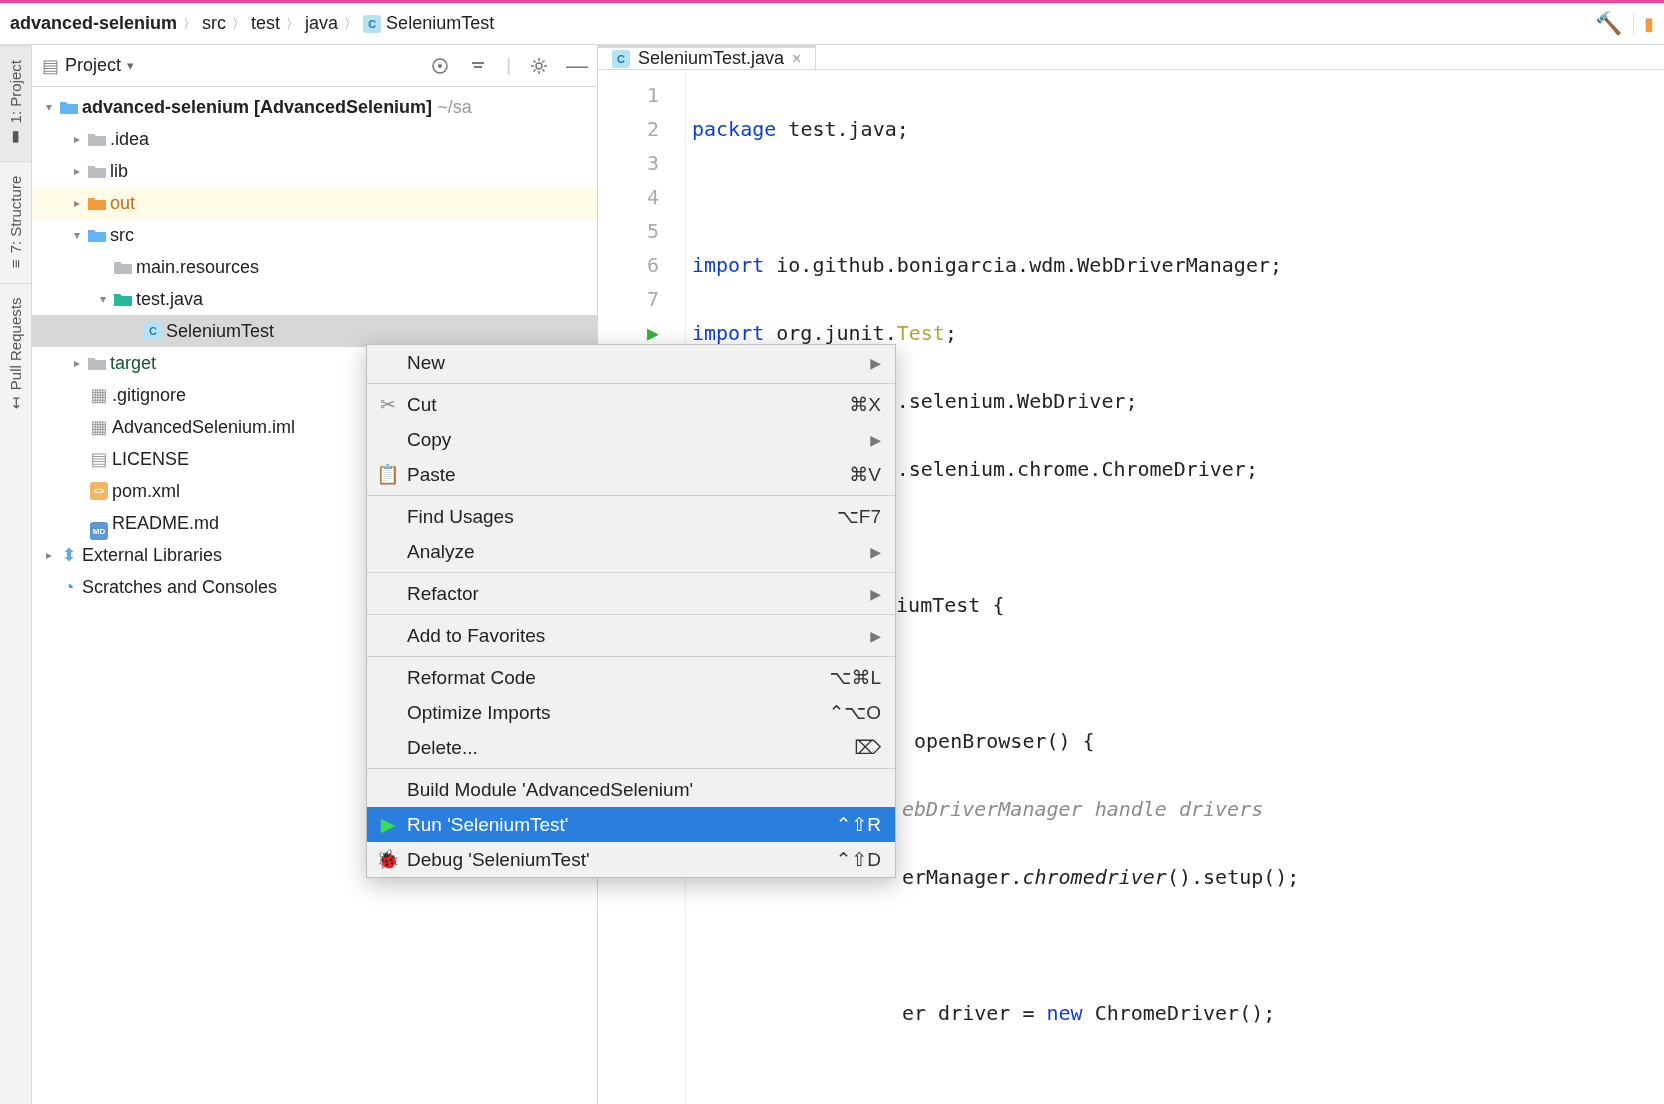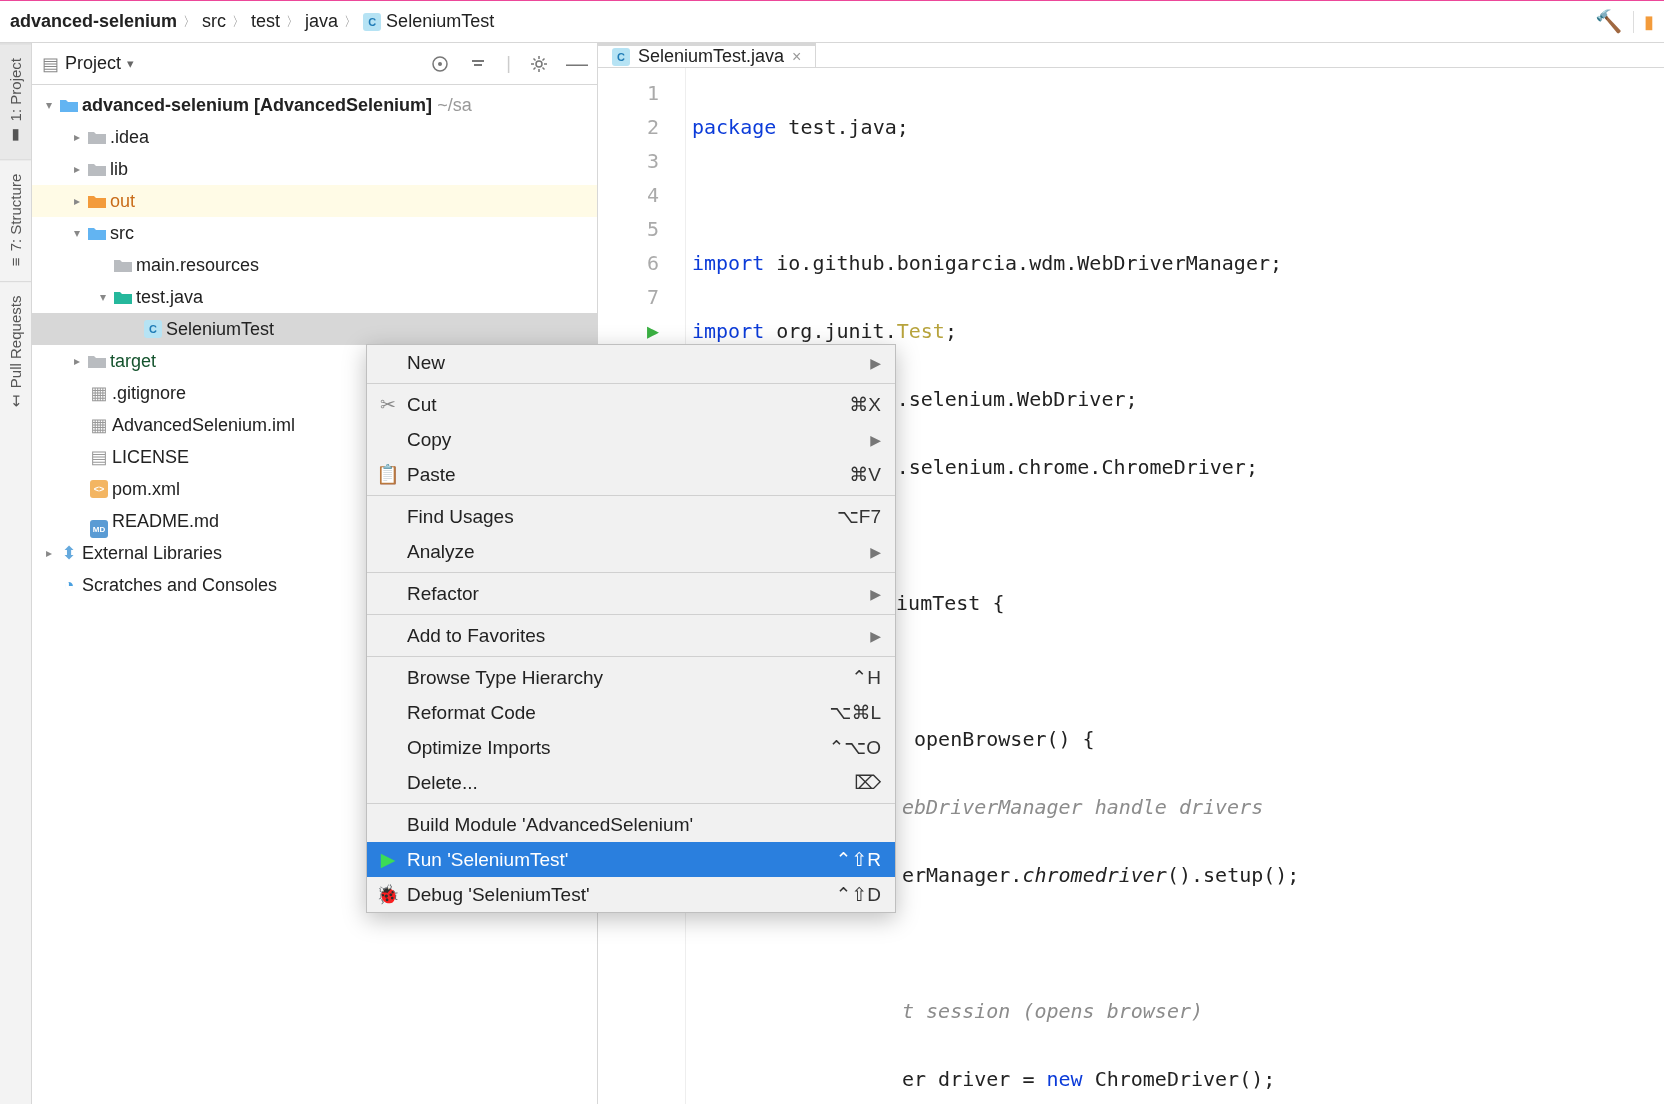--- a/index.html
+++ b/index.html
@@ -1,17 +1,17 @@
 <!DOCTYPE html>
 <html><head>
 <meta charset="utf-8">
 <style>
   * { box-sizing: border-box; }
   html, body { margin: 0; padding: 0; font-family: -apple-system, "Helvetica Neue", Arial, sans-serif; font-size: 18px; color: #222; background: #fff; height: 100%; overflow: hidden; }
-  .root { display: flex; flex-direction: column; height: 100vh; width: 100%; border-top: 1px solid #ec4899; }
+  .root { display: flex; flex-direction: column; height: 100vh; width: 100%; border-top: 3px solid #ec4899; }
 
   
   .breadcrumb-bar { display: flex; align-items: center; height: 42px; padding: 0 10px; border-bottom: 1px solid #d7d7d7; gap: 6px; }
   .breadcrumb-item { display:flex; align-items:center; gap:5px; }
   .breadcrumb-sep { color:#999; font-size:14px; }
   .breadcrumb-bold { font-weight:700; }
   .right-toolbar { margin-left:auto; display:flex; gap:10px; align-items:center; }
 
   
   .main-row { display:flex; flex:1; min-height:0; }
@@ -284,21 +284,20 @@
 <div><span class="kw">import</span><span> org.junit.</span><span class="ann">Test</span><span>;</span></div>
 <div><span class="kw">import</span><span> org.openqa.selenium.WebDriver;</span></div>
 <div><span class="kw">import</span><span> org.openqa.selenium.chrome.ChromeDriver;</span></div>
 <div>&nbsp;</div>
 <div><span style="padding-left:180px;">eniumTest {</span></div>
 <div>&nbsp;</div>
 <div style="padding-left:210px;"><span> openBrowser() {</span></div>
 <div style="padding-left:210px;"><span class="comment">ebDriverManager handle drivers</span></div>
 <div style="padding-left:210px;"><span>erManager.</span><span style="font-style:italic;">chromedriver</span><span>().setup();</span></div>
 <div>&nbsp;</div>
-<div style="padding-left:210px;"><span class="comment">t session (opens browser)</span></div>
 <div style="padding-left:210px;"><span>er driver = </span><span class="kw">new</span><span> ChromeDriver();</span></div>
 
 
 
         </div>
       </div>
     </div>
 
   </div>
 
@@ -335,24 +334,20 @@
     <div class="cm-row">
       <span>Refactor</span>
       <span class="sub">▶</span>
     </div>
     <div class="cm-sep"></div>
     <div class="cm-row">
       <span>Add to Favorites</span>
       <span class="sub">▶</span>
     </div>
     <div class="cm-sep"></div>
-    <div class="cm-row">
-      <span>Browse Type Hierarchy</span>
-      <span class="shortcut">⌃H</span>
-    </div>
     <div class="cm-row">
       <span>Reformat Code</span>
       <span class="shortcut">⌥⌘L</span>
     </div>
     <div class="cm-row">
       <span>Optimize Imports</span>
       <span class="shortcut">⌃⌥O</span>
     </div>
     <div class="cm-row">
       <span>Delete...</span>

